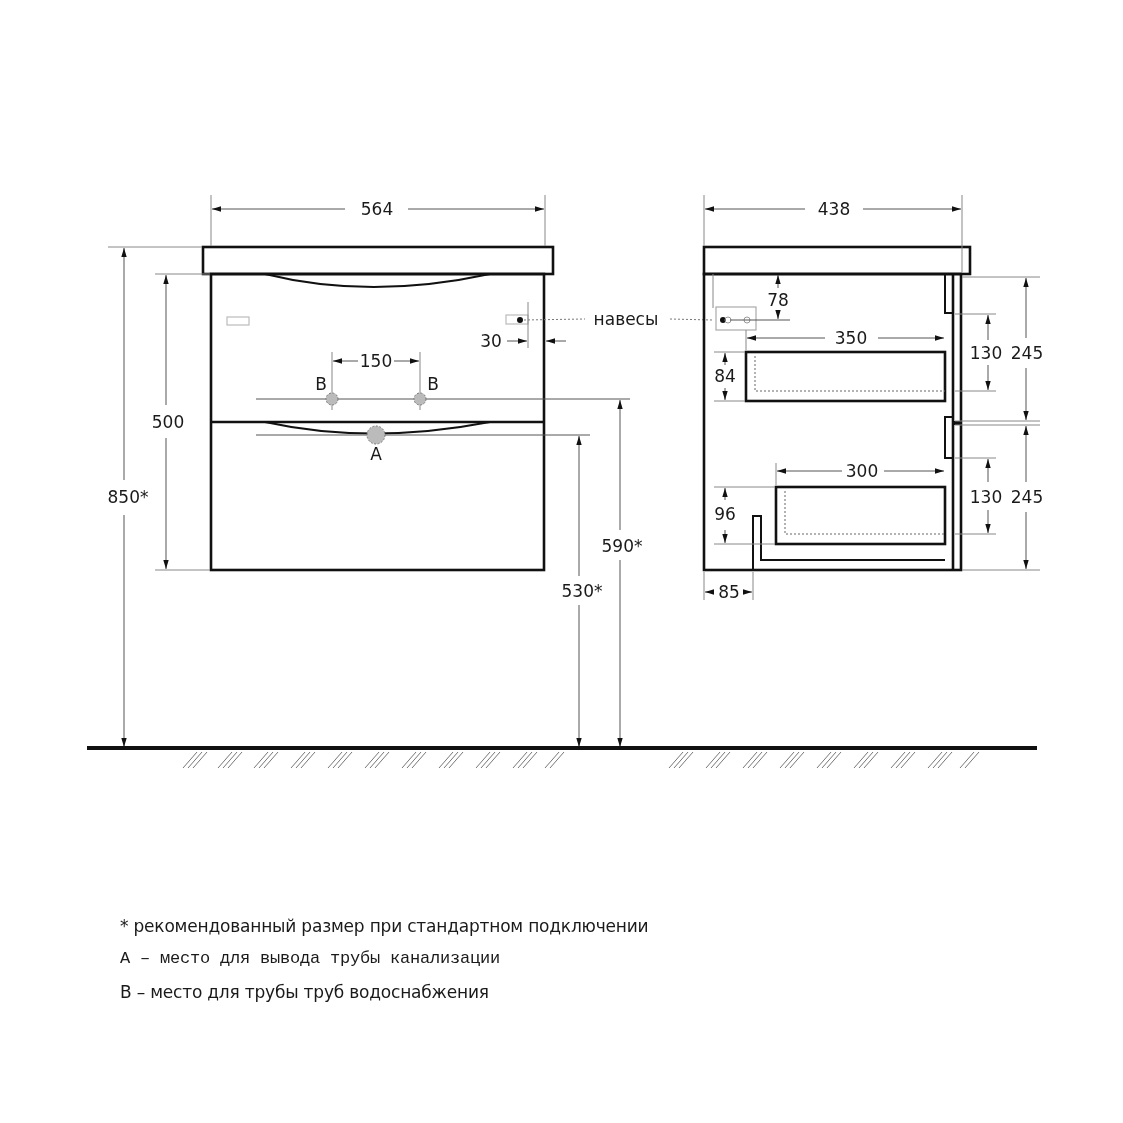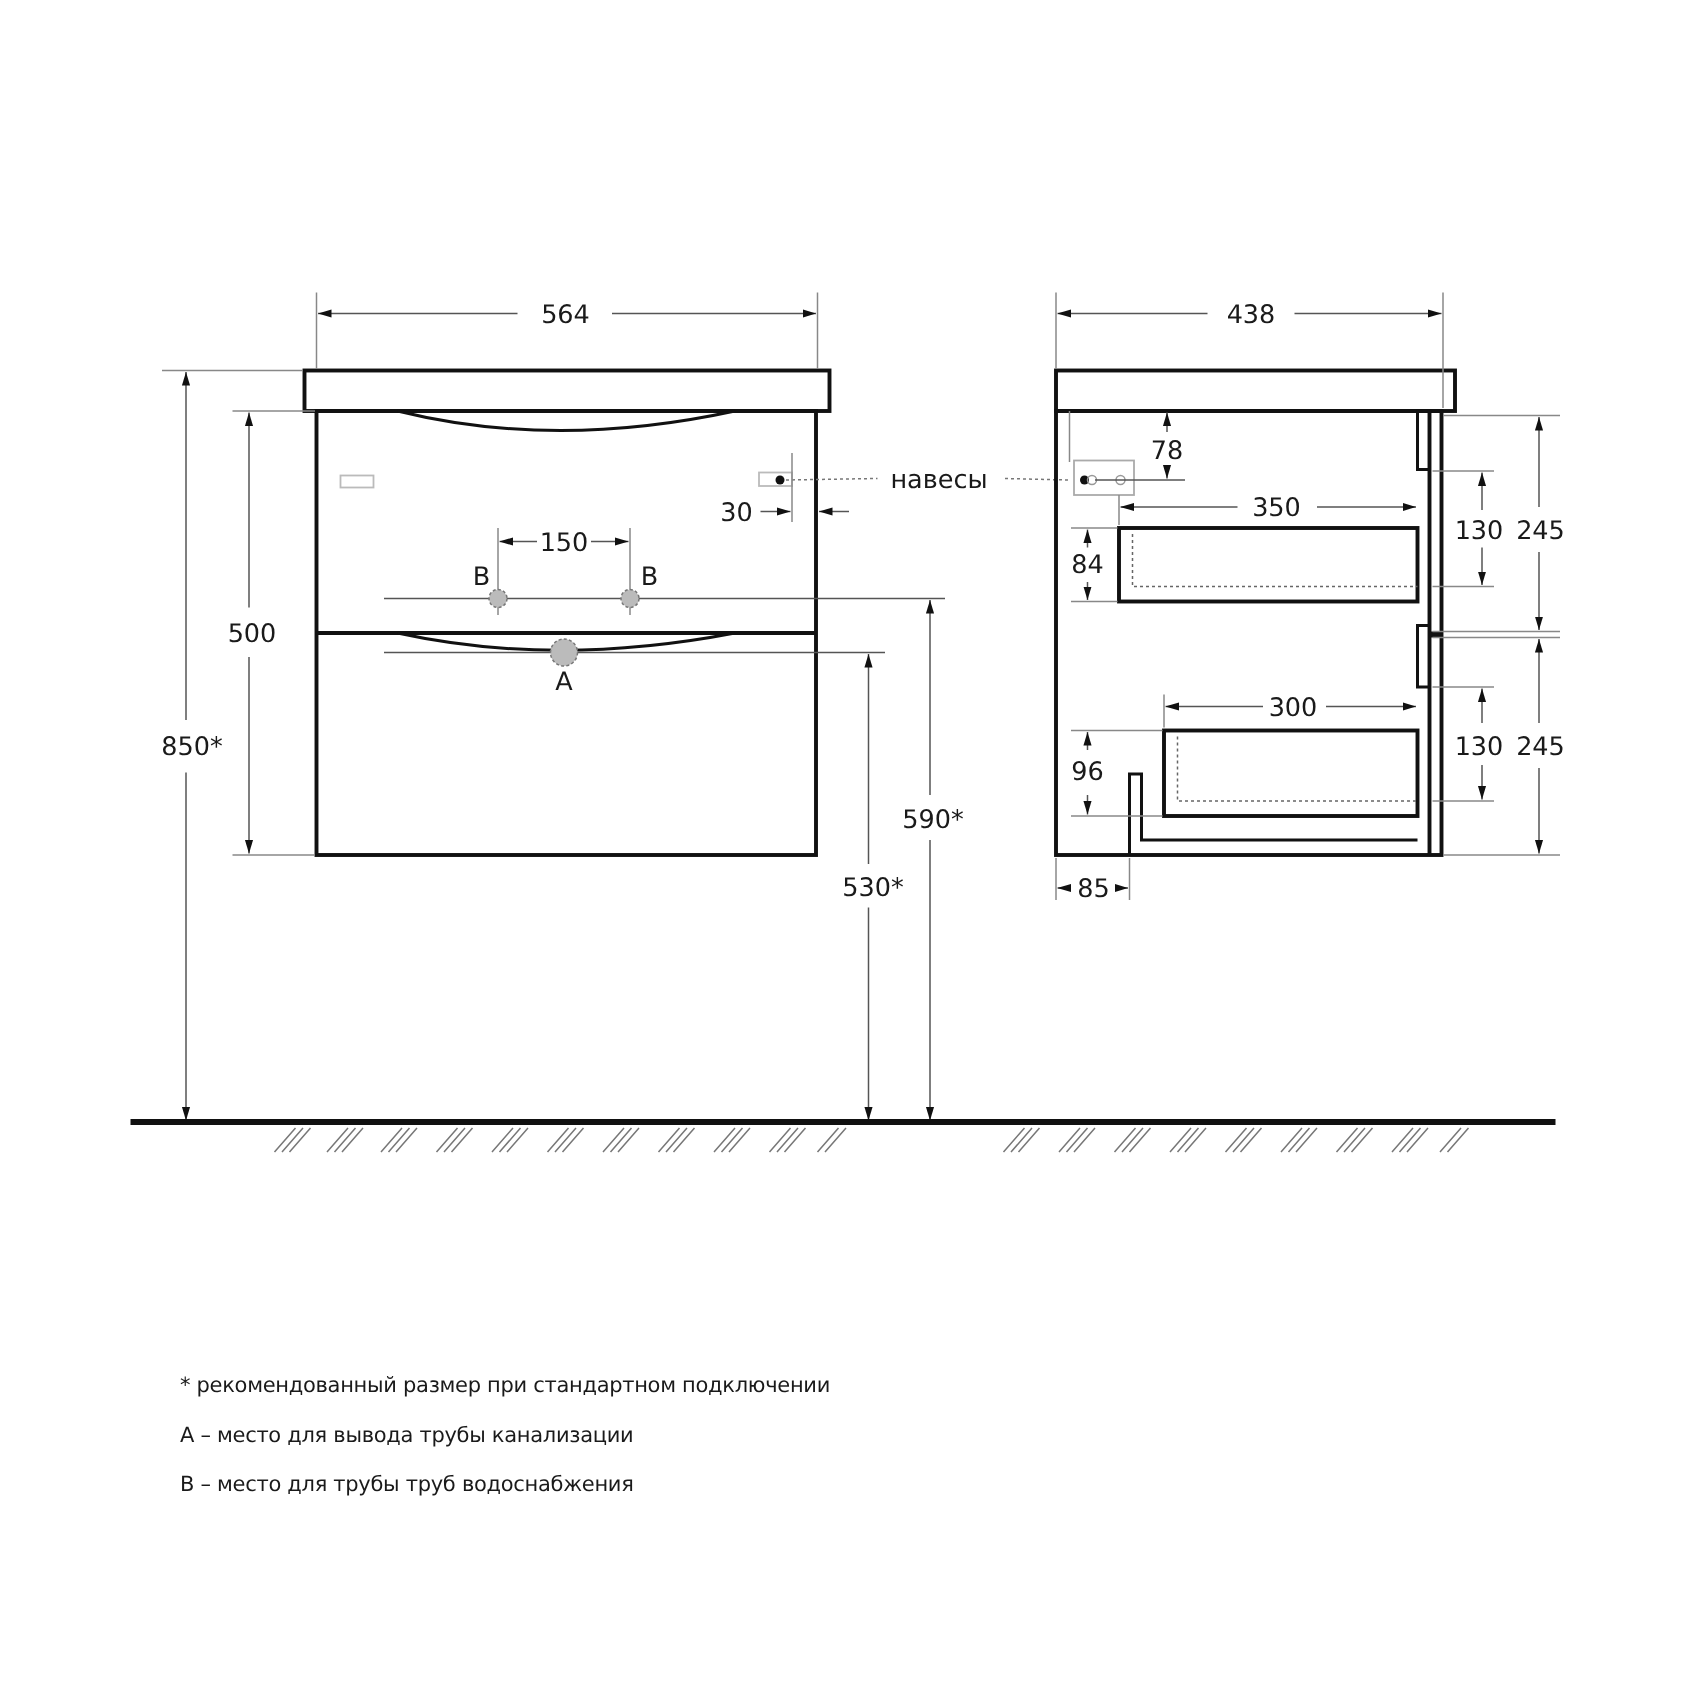--- a/index.html
+++ b/index.html
@@ -1,21 +1,21 @@
 <!DOCTYPE html>
 <html><head>
 <meta charset="utf-8">
 <style>
   html, body { margin: 0; padding: 0; background: #ffffff; }
   body { width: 1123px; height: 1123px; position: relative; overflow: hidden;
          font-family: "Liberation Sans", "DejaVu Sans", sans-serif; color: #1a1a1a; }
   svg { position: absolute; left: 0; top: 0; }
   .dim { font-family: "DejaVu Sans", sans-serif; font-size: 17px; fill: #1a1a1a; }
   .note { position: absolute; left: 120px; font-family: "DejaVu Sans", sans-serif;
-          font-size: 14px; color: #1a1a1a; white-space: nowrap; letter-spacing: -0.2px; }
+          font-size: 17px; color: #1a1a1a; white-space: nowrap; letter-spacing: -0.2px; }
   .thick { stroke: #111; stroke-width: 2.6; fill: none; }
   .thin { stroke: #555; stroke-width: 1; fill: none; }
   .ext { stroke: #888; stroke-width: 1; fill: none; }
   .dot { stroke: #777; stroke-width: 1; stroke-dasharray: 2 2; fill: none; }
   .hatch { stroke: #777; stroke-width: 1; }
 </style>
 </head>
 <body>
 
 <svg width="1123" height="1123" viewBox="0 0 1123 1123">
@@ -202,14 +202,14 @@
                M817,768 L831,752 M822,768 L836,752 M827,768 L841,752
                M854,768 L868,752 M859,768 L873,752 M864,768 L878,752
                M891,768 L905,752 M896,768 L910,752 M901,768 L915,752
                M928,768 L942,752 M933,768 L947,752 M938,768 L952,752
                M960,768 L974,752 M965,768 L979,752"></path>
     </g>
   </g>
 </svg>
 
 <div class="note" style="top:916px;">* рекомендованный размер при стандартном подключении</div>
-<div class="note" style="top:949px;">A – место для вывода трубы канализации</div>
+<div class="note" style="top:949px;font-family:Liberation Mono, monospace;">A – место для вывода трубы канализации</div>
 <div class="note" style="top:982px;">B – место для трубы труб водоснабжения</div>
 
 </body></html>

